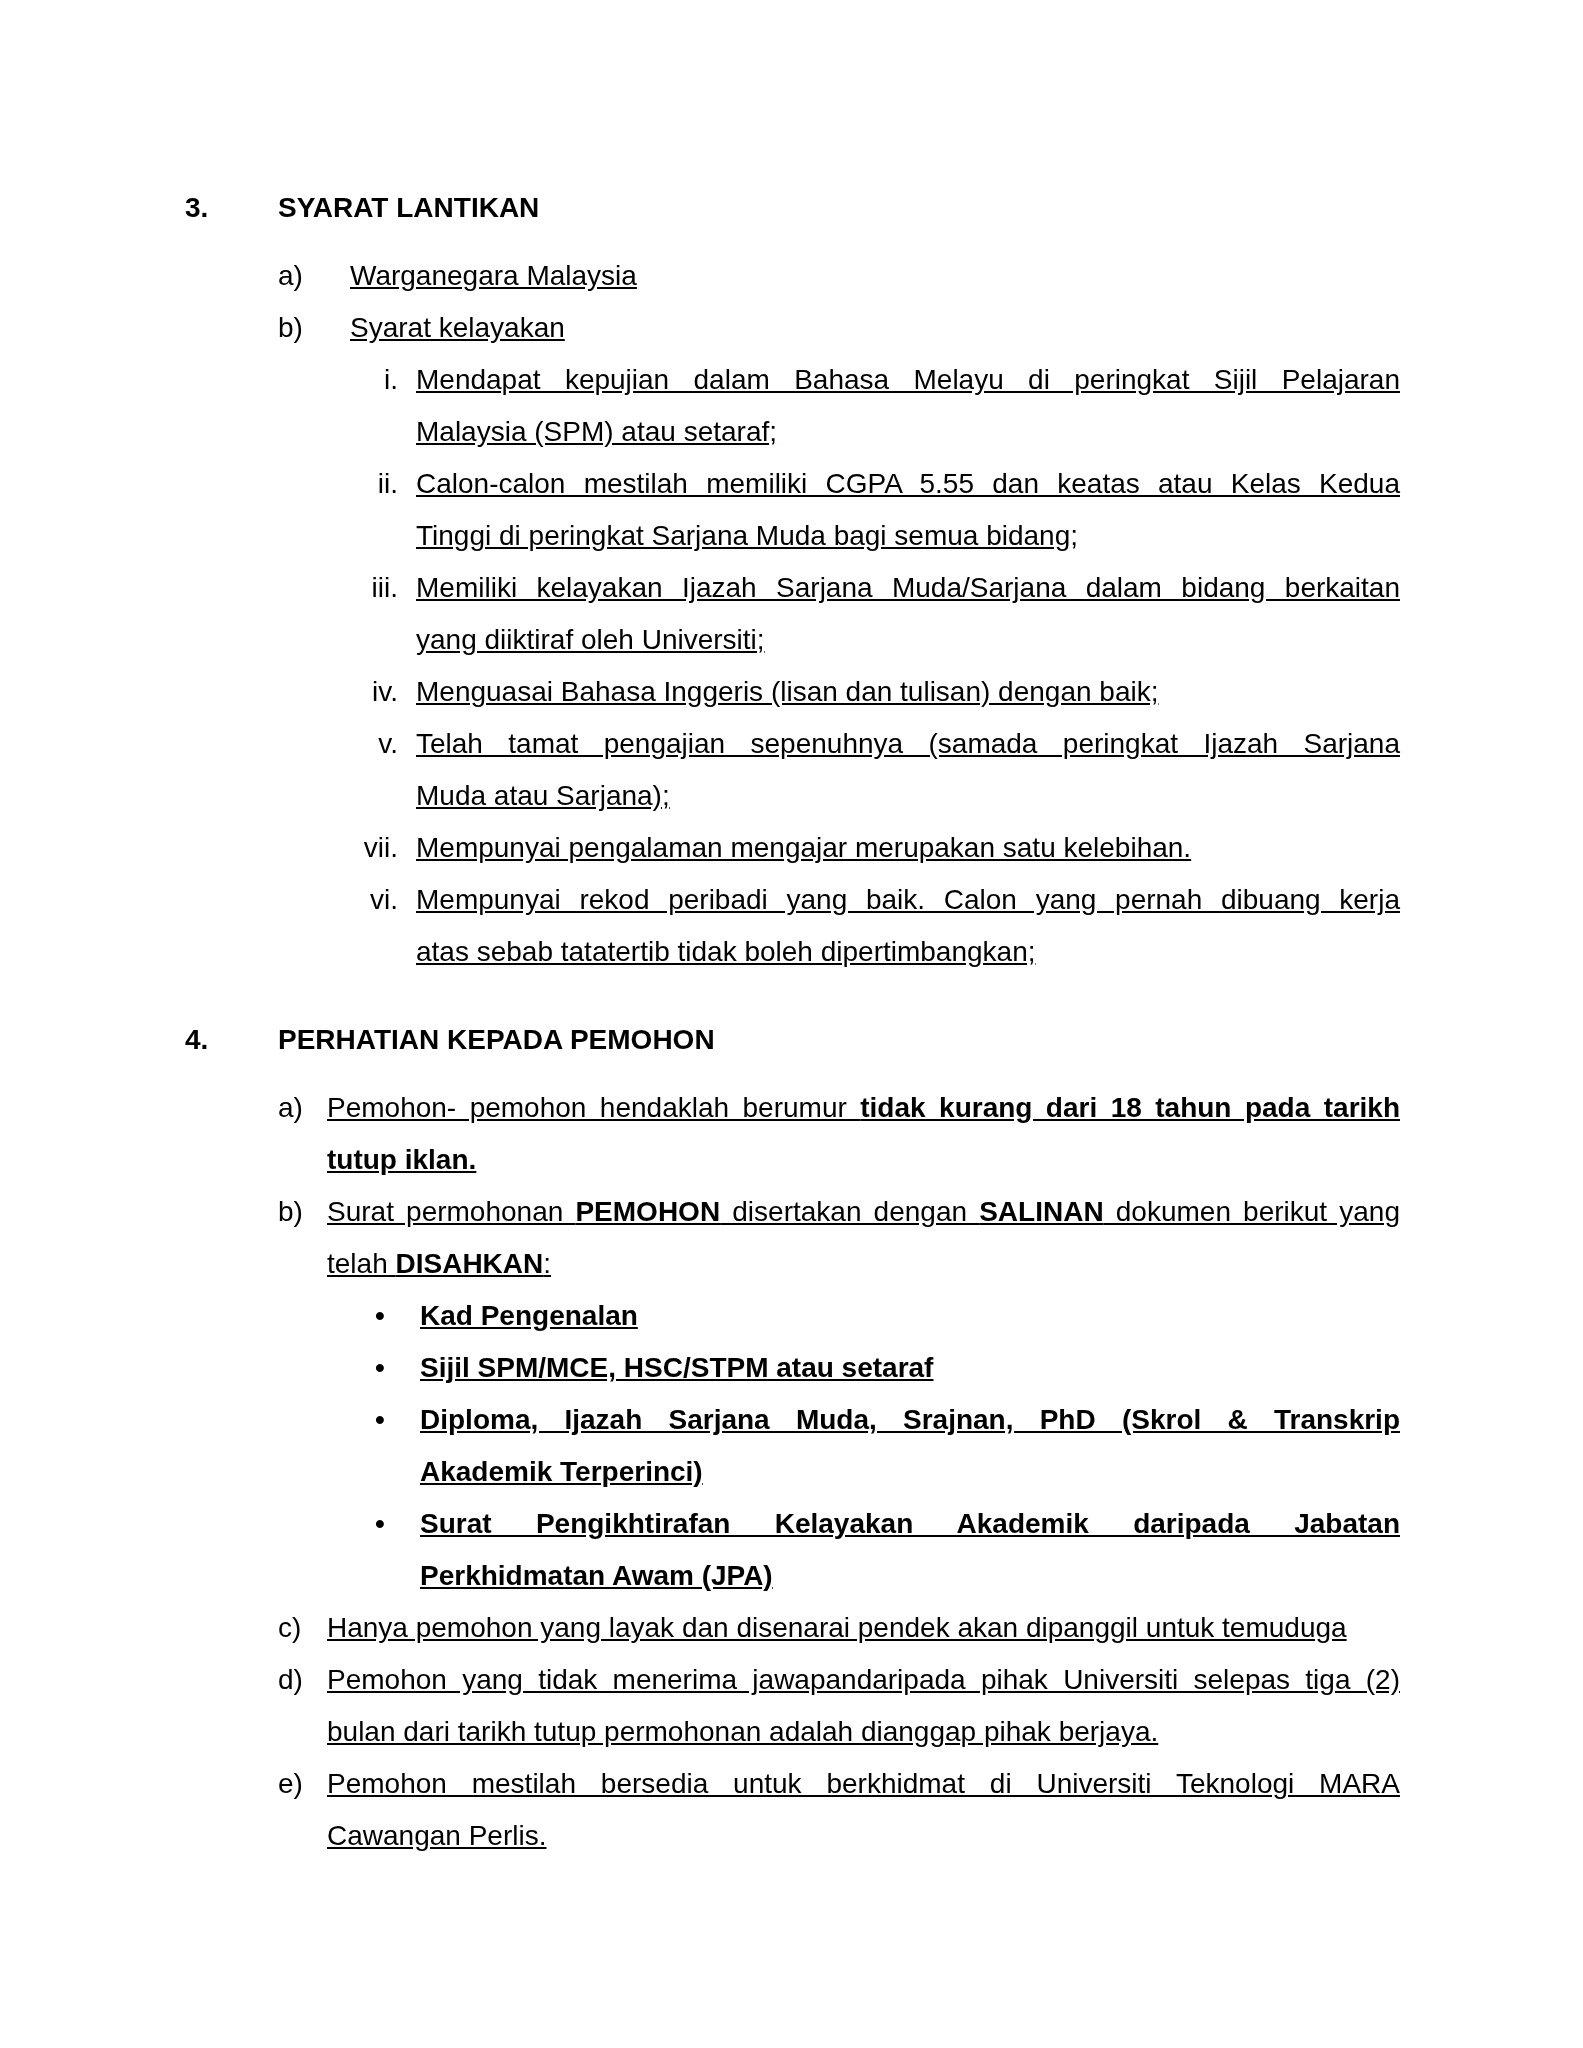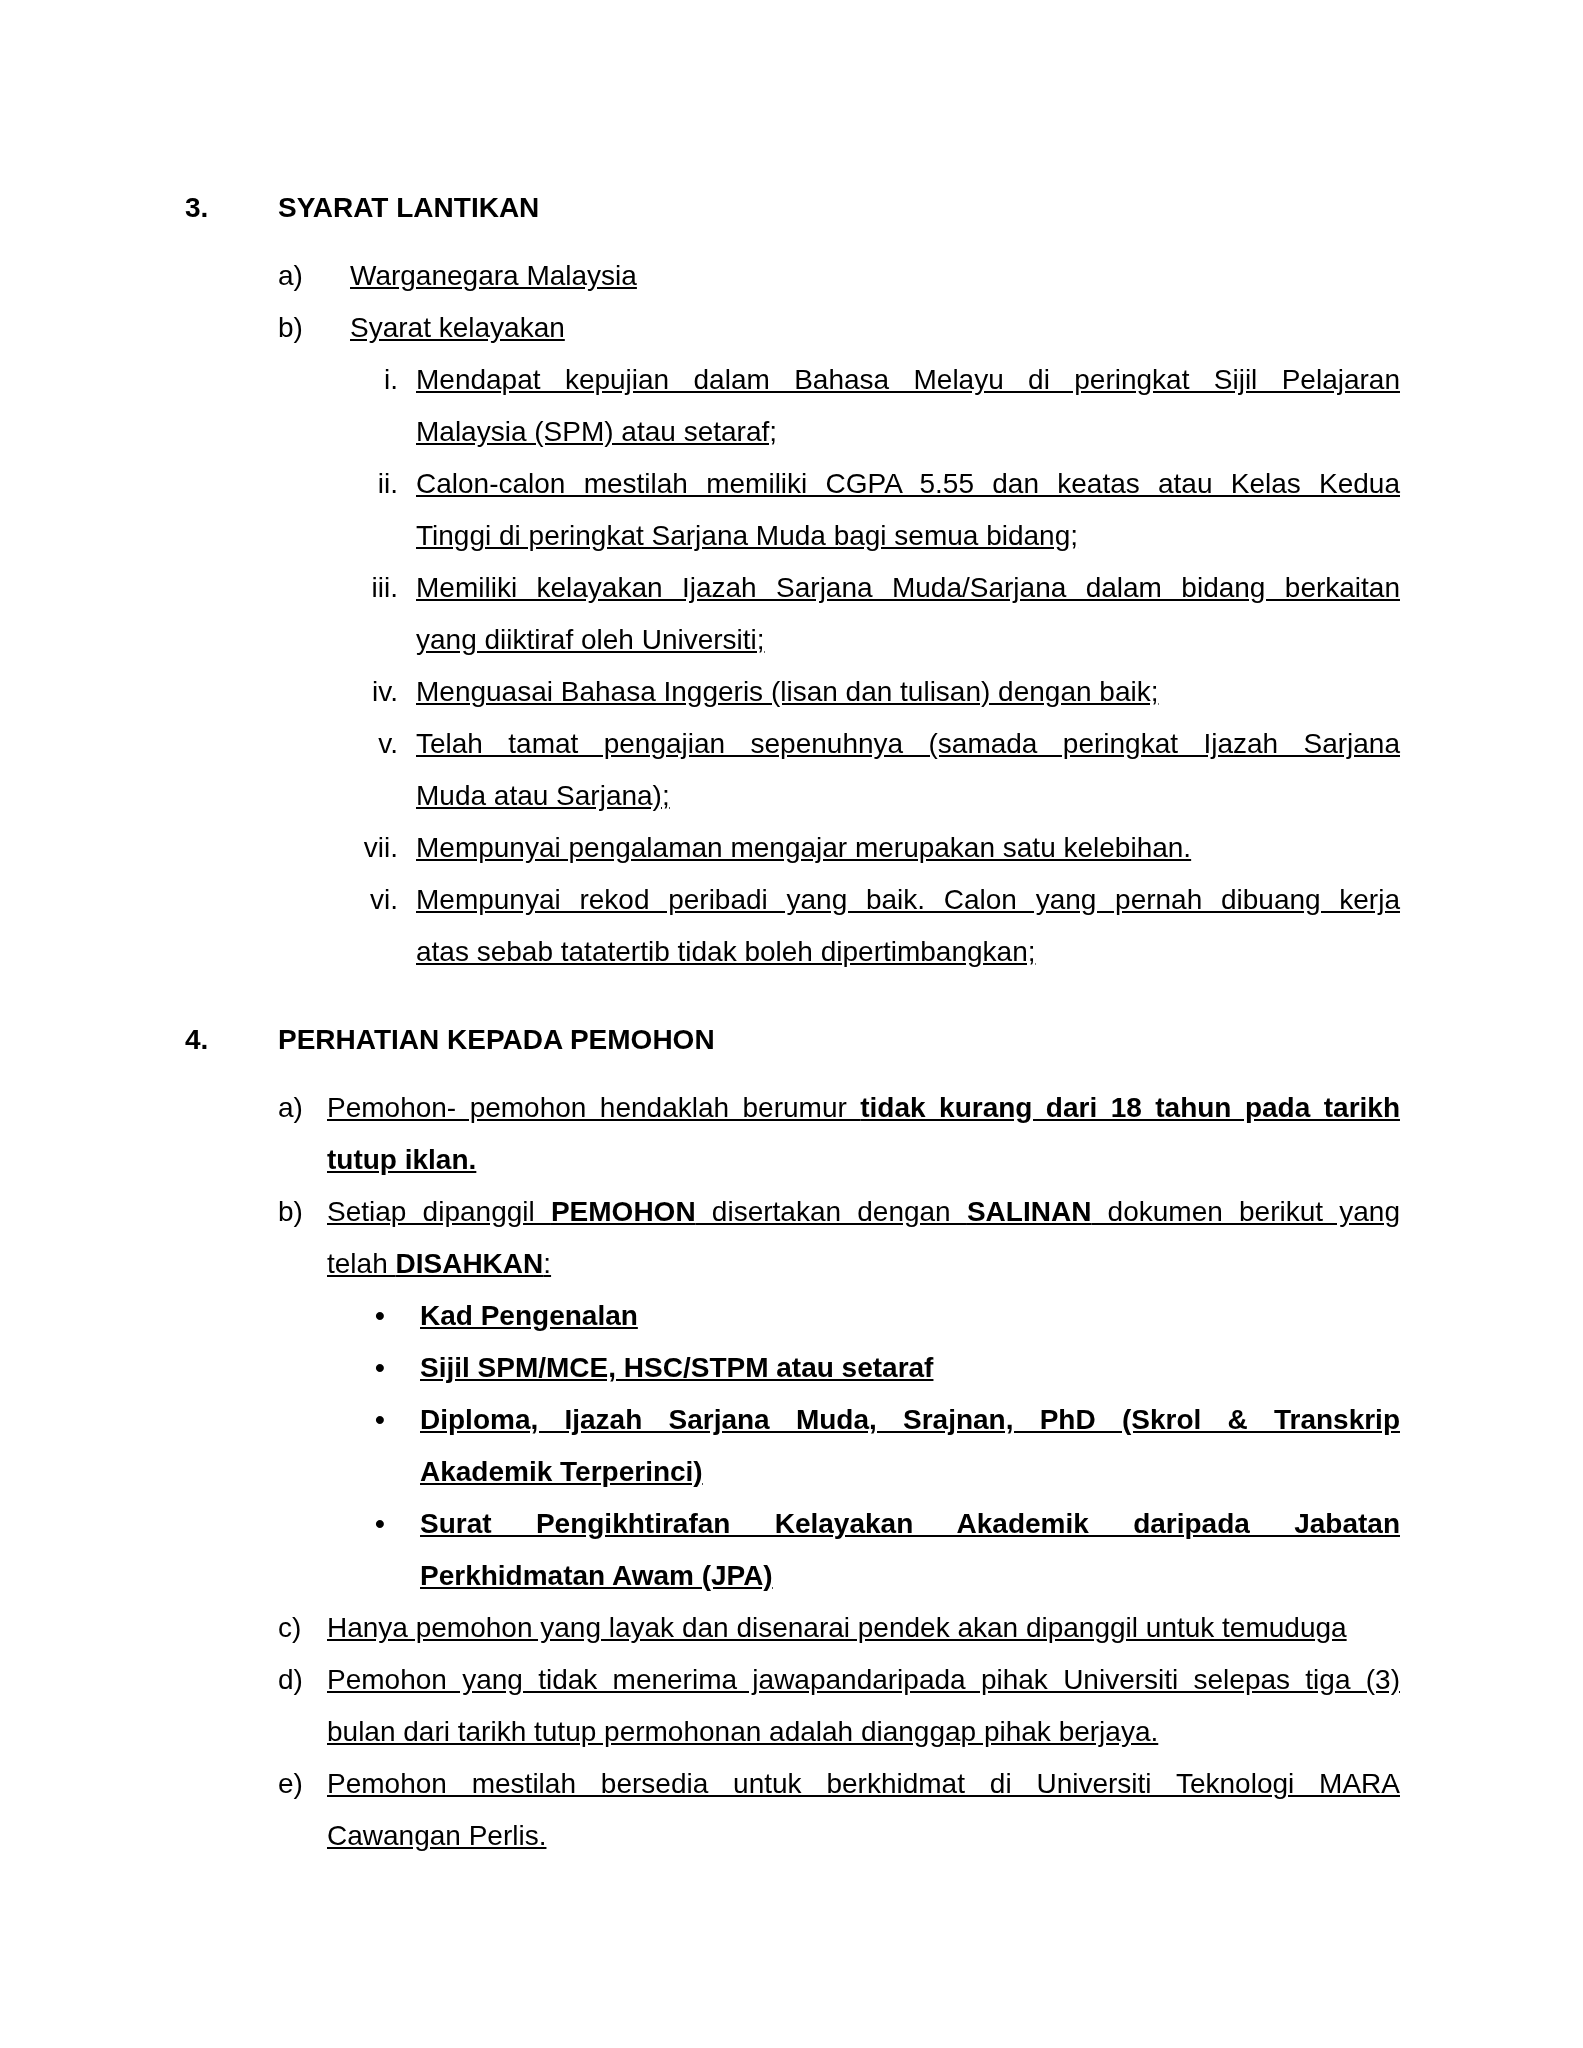--- a/index.html
+++ b/index.html
@@ -118,21 +118,21 @@
           <div class="row alpha4">
             <span class="lbl">a)</span>
             <div class="txt">
               <div class="line"><span>Pemohon- pemohon hendaklah berumur </span><span class="b">tidak kurang dari 18 tahun pada tarikh</span></div>
               <div class="line last"><span class="b">tutup iklan.</span></div>
             </div>
           </div>
           <div class="row alpha4">
             <span class="lbl">b)</span>
             <div class="txt">
-              <div class="line"><span>Setiap dipanggil </span><span class="b">PEMOHON</span><span> disertakan dengan </span><span class="b">SALINAN</span><span> dokumen berikut yang</span></div>
+              <div class="line"><span>Surat permohonan </span><span class="b">PEMOHON</span><span> disertakan dengan </span><span class="b">SALINAN</span><span> dokumen berikut yang</span></div>
               <div class="line last"><span>telah </span><span class="b">DISAHKAN</span><span>:</span></div>
             </div>
           </div>
           <div class="row bullet">
             <span class="lbl">•</span>
             <div class="txt">
               <div class="line last"><span class="b">Kad Pengenalan</span></div>
             </div>
           </div>
           <div class="row bullet">
@@ -157,21 +157,21 @@
           </div>
           <div class="row alpha4">
             <span class="lbl">c)</span>
             <div class="txt">
               <div class="line last"><span>Hanya pemohon yang layak dan disenarai pendek akan dipanggil untuk temuduga</span></div>
             </div>
           </div>
           <div class="row alpha4">
             <span class="lbl">d)</span>
             <div class="txt">
-              <div class="line"><span>Pemohon yang tidak menerima jawapandaripada pihak Universiti selepas tiga (3)</span></div>
+              <div class="line"><span>Pemohon yang tidak menerima jawapandaripada pihak Universiti selepas tiga (2)</span></div>
               <div class="line last"><span>bulan dari tarikh tutup permohonan adalah dianggap pihak berjaya.</span></div>
             </div>
           </div>
           <div class="row alpha4">
             <span class="lbl">e)</span>
             <div class="txt">
               <div class="line"><span>Pemohon mestilah bersedia untuk berkhidmat di Universiti Teknologi MARA</span></div>
               <div class="line last"><span>Cawangan Perlis.</span></div>
             </div>
           </div>

